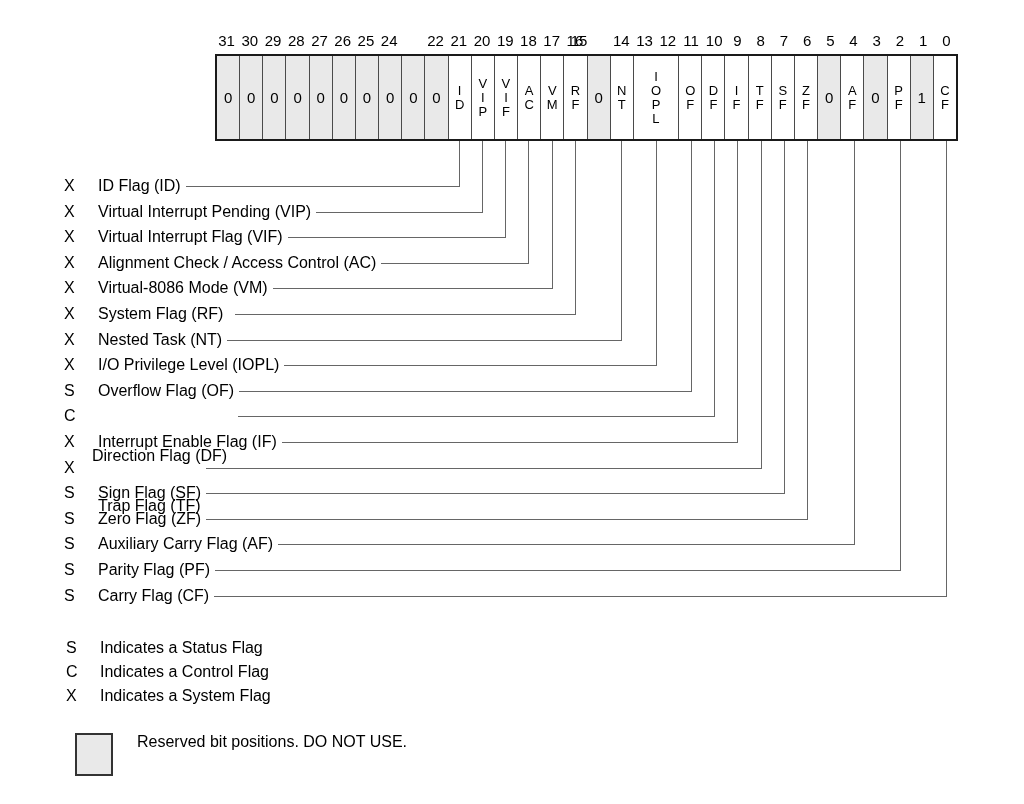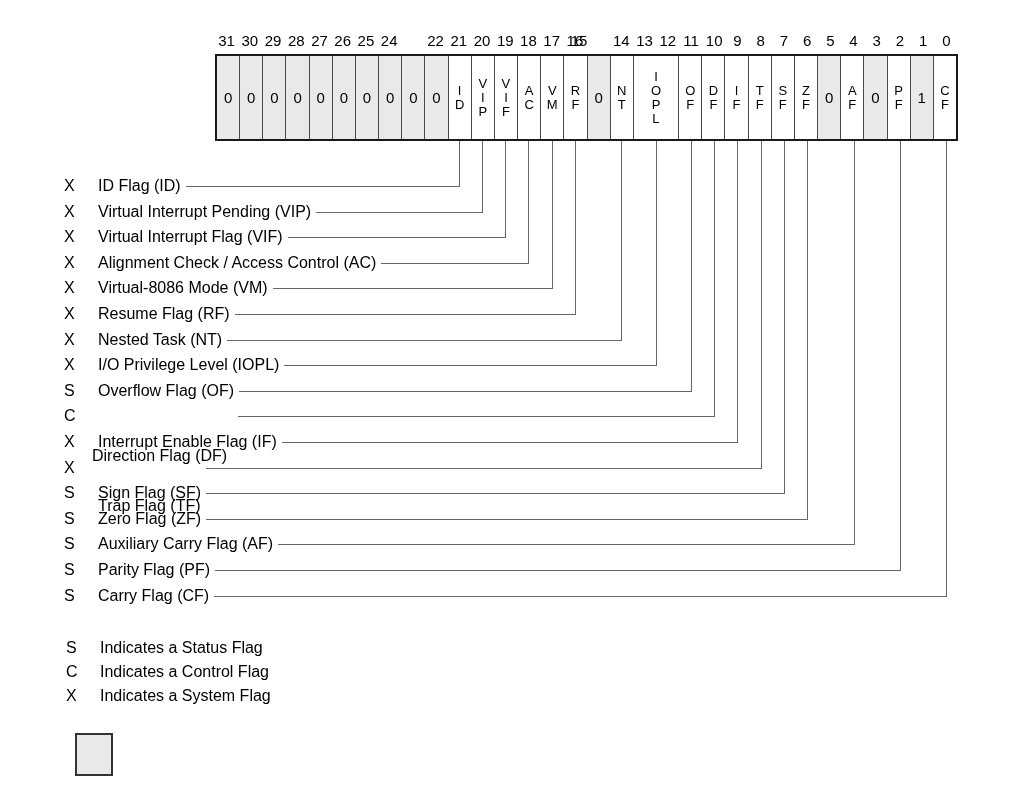--- a/index.html
+++ b/index.html
@@ -216,21 +216,21 @@
       <span class="rowlabel" style="left: 98px; top: 176px;">ID Flag (ID)</span>
       <span class="typeletter" style="left: 64px; top: 201.6px;">X</span>
       <span class="rowlabel" style="left: 98px; top: 201.6px;">Virtual Interrupt Pending (VIP)</span>
       <span class="typeletter" style="left: 64px; top: 227.2px;">X</span>
       <span class="rowlabel" style="left: 98px; top: 227.2px;">Virtual Interrupt Flag (VIF)</span>
       <span class="typeletter" style="left: 64px; top: 252.8px;">X</span>
       <span class="rowlabel" style="left: 98px; top: 252.8px;">Alignment Check / Access Control (AC)</span>
       <span class="typeletter" style="left: 64px; top: 278.4px;">X</span>
       <span class="rowlabel" style="left: 98px; top: 278.4px;">Virtual-8086 Mode (VM)</span>
       <span class="typeletter" style="left: 64px; top: 304px;">X</span>
-      <span class="rowlabel" style="left: 98px; top: 304px;">Resume Flag (RF)</span>
+      <span class="rowlabel" style="left: 98px; top: 304px;">System Flag (RF)</span>
       <span class="typeletter" style="left: 64px; top: 329.6px;">X</span>
       <span class="rowlabel" style="left: 98px; top: 329.6px;">Nested Task (NT)</span>
       <span class="typeletter" style="left: 64px; top: 355.2px;">X</span>
       <span class="rowlabel" style="left: 98px; top: 355.2px;">I/O Privilege Level (IOPL)</span>
       <span class="typeletter" style="left: 64px; top: 380.8px;">S</span>
       <span class="rowlabel" style="left: 98px; top: 380.8px;">Overflow Flag (OF)</span>
       <span class="typeletter" style="left: 64px; top: 406.4px;">C</span>
       <span class="rowlabel" style="left: 92px; top: 406.4px; margin-top: 40px;">Direction Flag (DF)</span>
       <span class="typeletter" style="left: 64px; top: 432px;">X</span>
       <span class="rowlabel" style="left: 98px; top: 432px;">Interrupt Enable Flag (IF)</span>
@@ -250,14 +250,15 @@
   <div id="legend">
       <span class="legendletter" style="left: 66px; top: 638px;">S</span>
       <span class="legendtext" style="left: 100px; top: 638px;">Indicates a Status Flag</span>
       <span class="legendletter" style="left: 66px; top: 662px;">C</span>
       <span class="legendtext" style="left: 100px; top: 662px;">Indicates a Control Flag</span>
       <span class="legendletter" style="left: 66px; top: 686px;">X</span>
       <span class="legendtext" style="left: 100px; top: 686px;">Indicates a System Flag</span>
     </div>
   <div id="reserved-box" style="left: 75px; top: 733px; width: 38px; height: 43px; background: rgb(233, 233, 233);"></div>
   <div id="reserved-note" style="left: 137px; top: 731px;">
+    <span>Reserved bit positions. DO NOT USE.</span>
   </div>
 </div>
 
 </body></html>

